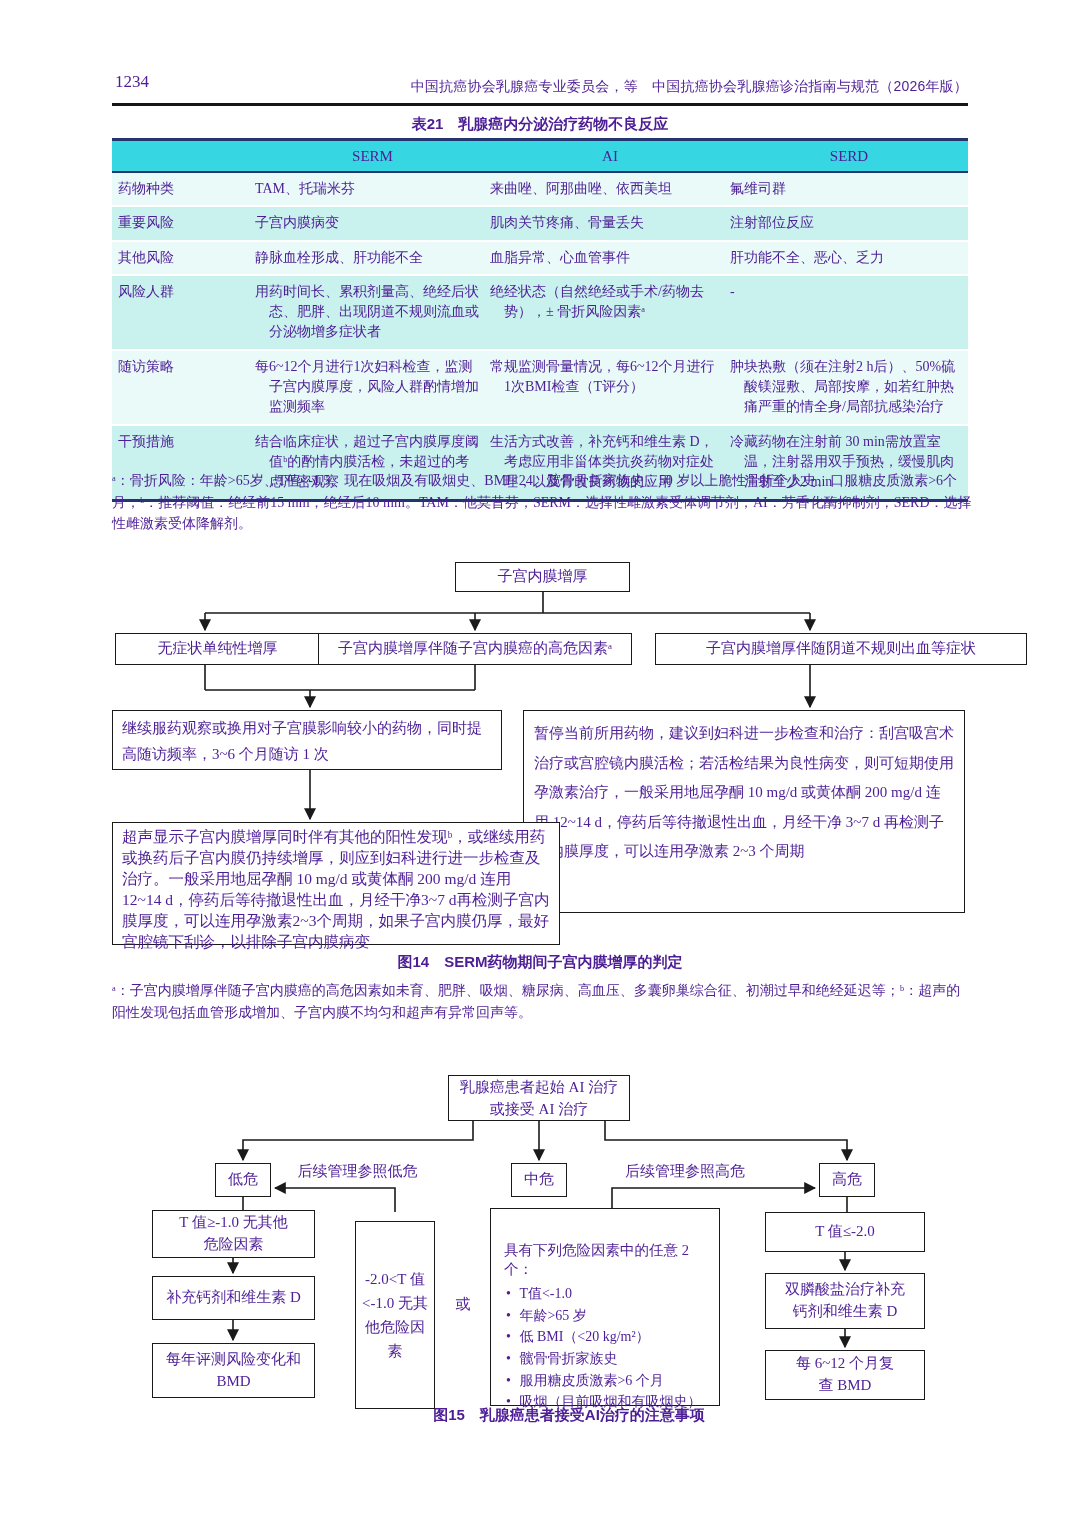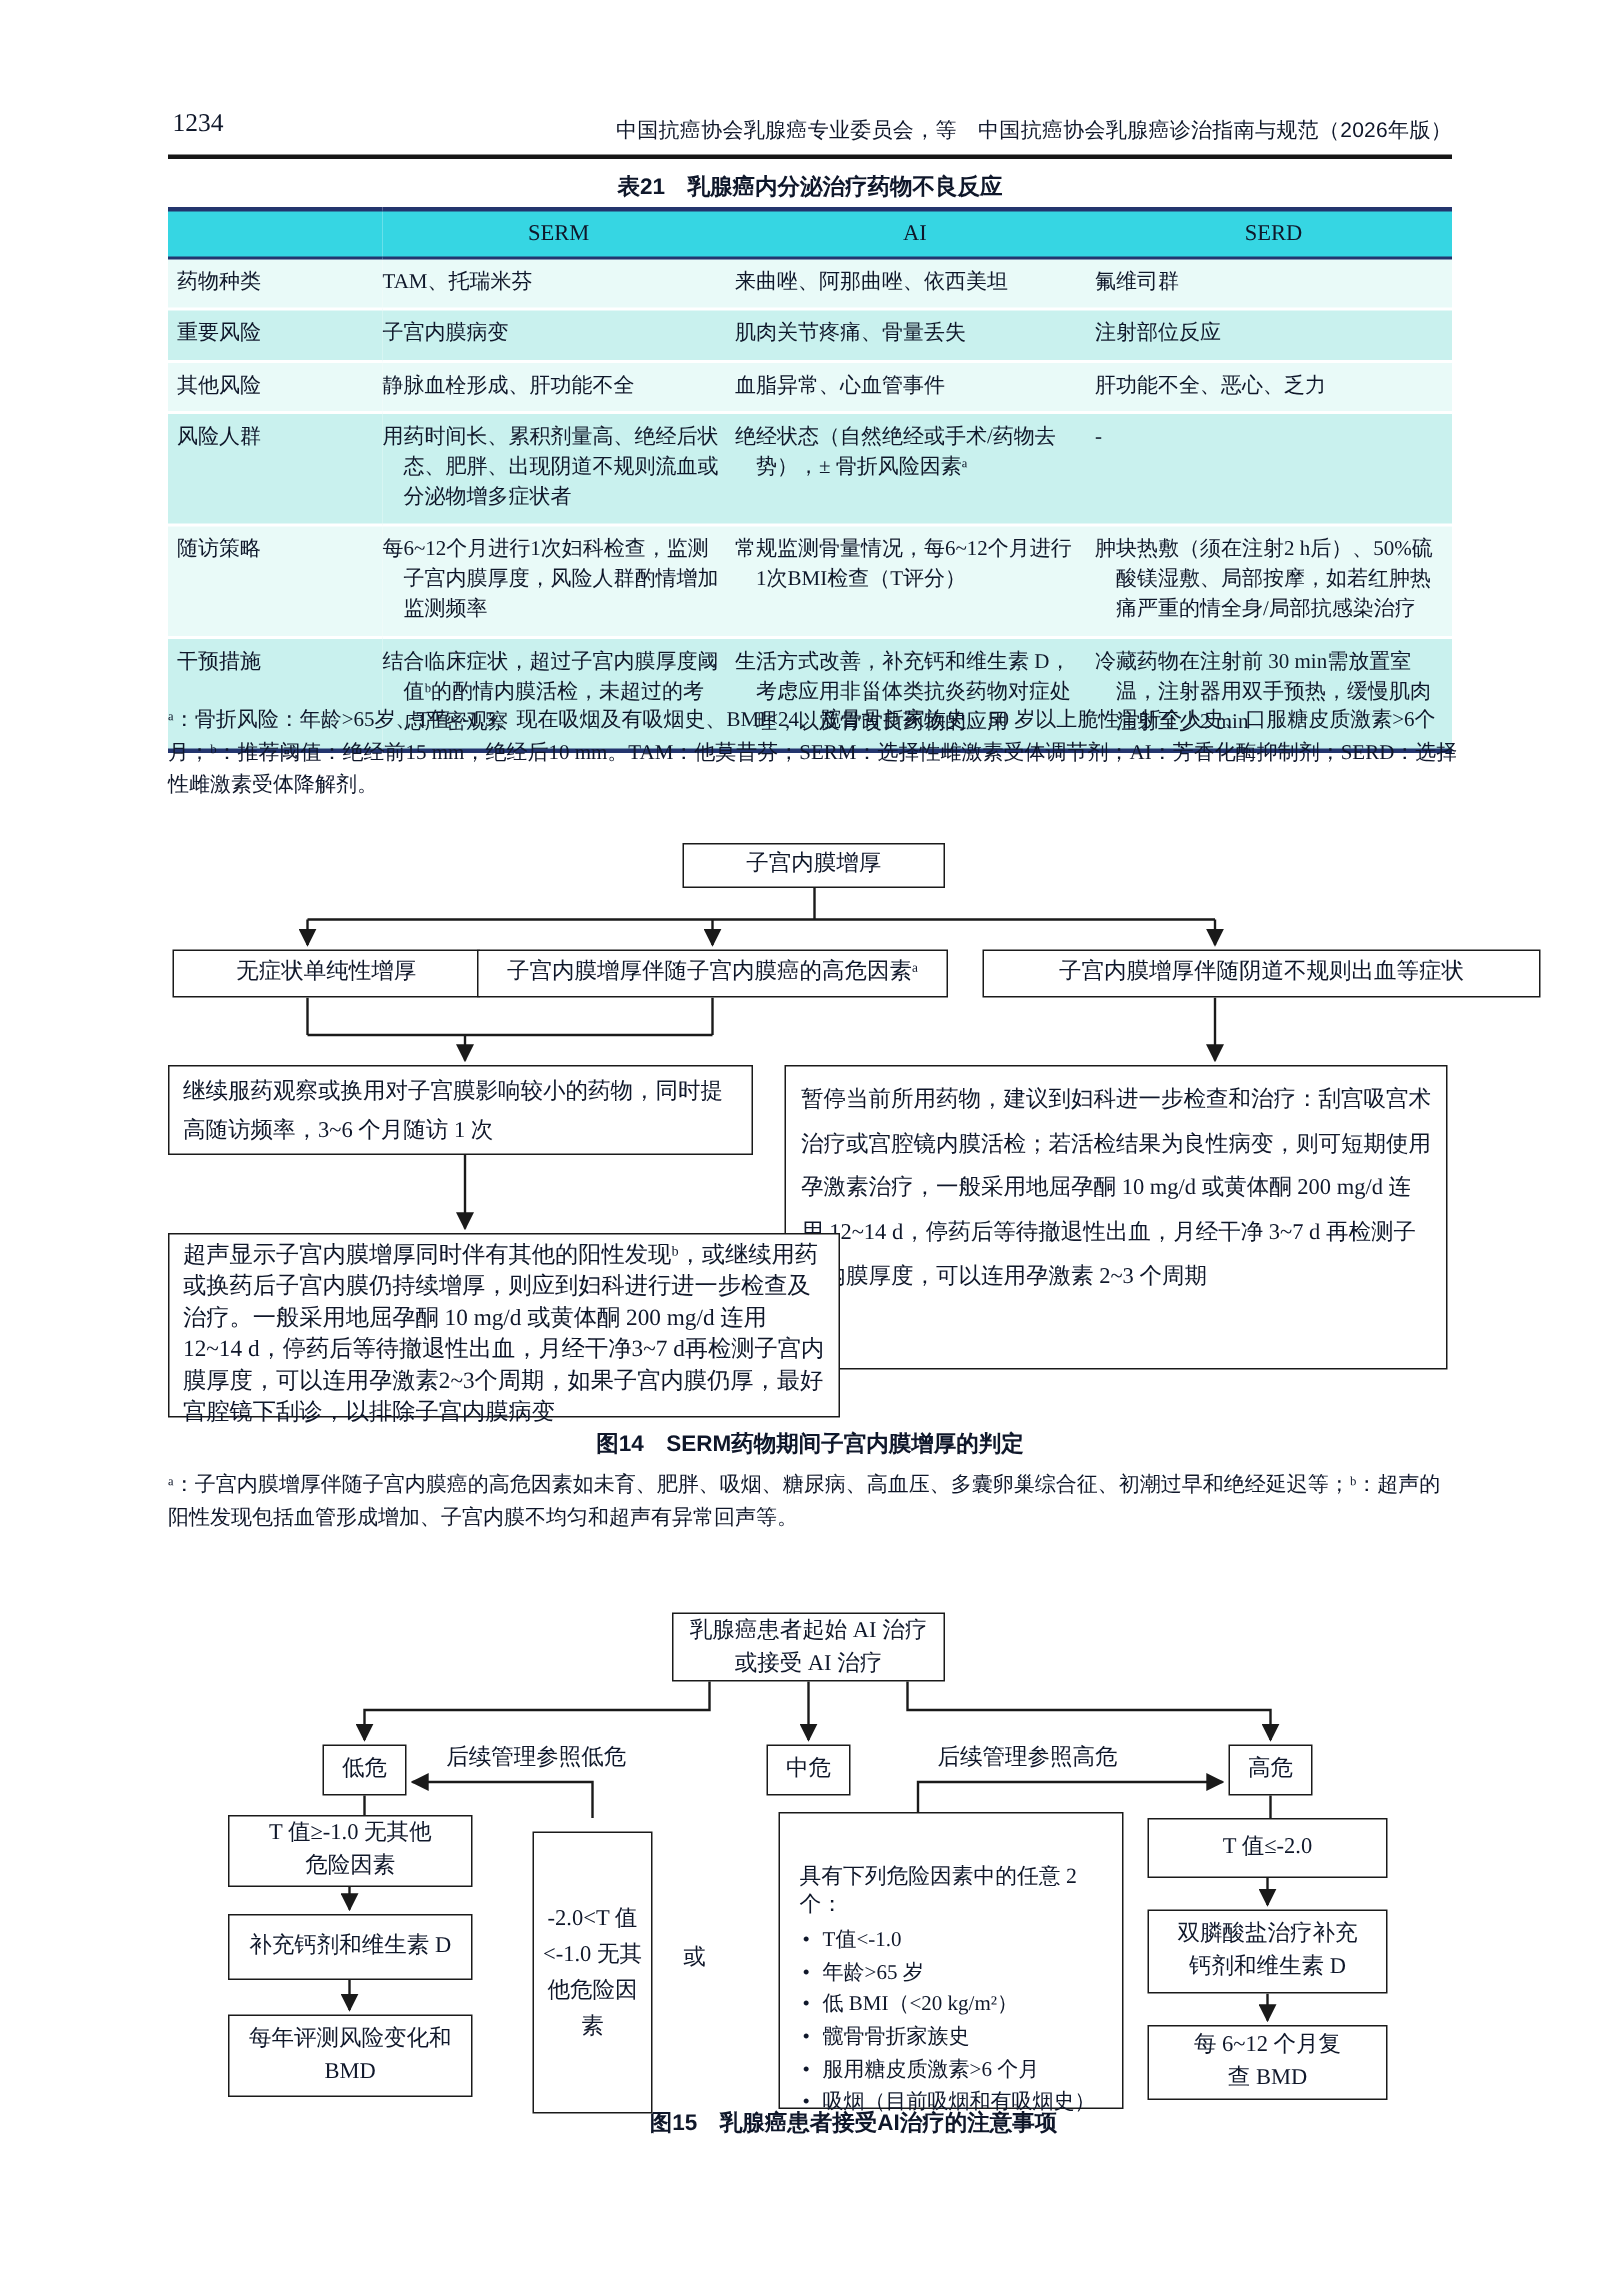--- a/index.html
+++ b/index.html
@@ -1,17 +1,17 @@
 <!DOCTYPE html>
 <html><head>
 <meta charset="utf-8">
 <style>
   html,body{margin:0;padding:0;background:#ffffff;}
   .page{position:relative;width:1080px;height:1515px;background:#ffffff;overflow:hidden;
-        font-family:"Liberation Serif","DejaVu Serif",serif;color:#0f172a;}
+        font-family:"Liberation Serif","DejaVu Serif",serif;color:#4c1d95;}
   .sans{font-family:"Liberation Sans","DejaVu Sans",sans-serif;}
   
   .pgnum{position:absolute;left:115px;top:72px;font-size:17px;}
   .runhead{position:absolute;right:112px;top:78px;font-size:14px;letter-spacing:.2px;}
   .headrule{position:absolute;left:112px;top:103px;width:856px;height:3px;background:#161616;}
   
   .t-title{position:absolute;left:112px;top:115px;width:856px;text-align:center;
            font-size:15px;font-weight:bold;}
   table.t21{position:absolute;left:112px;top:138px;width:856px;border-collapse:collapse;
             table-layout:fixed;font-size:14px;border-top:3px solid #23356e;border-bottom:3px solid #23356e;}
@@ -192,21 +192,21 @@
   <div class="fbox" style="left:819px;top:1163px;width:56px;height:34px;">高危</div>
   <div class="flabel" style="left:280px;top:1162px;width:155px;">后续管理参照低危</div>
   <div class="flabel" style="left:600px;top:1162px;width:170px;">后续管理参照高危</div>
 
   <div class="fbox" style="left:152px;top:1210px;width:163px;height:48px;padding:2px 22px;">T 值≥-1.0 无其他危险因素</div>
   <div class="fbox" style="left:152px;top:1276px;width:163px;height:44px;">补充钙剂和维生素 D</div>
   <div class="fbox" style="left:152px;top:1343px;width:163px;height:55px;padding:2px 10px;">每年评测风险变化和 BMD</div>
 
   <div class="fbox" style="left:355px;top:1210px;width:80px;height:188px;padding:2px 6px;line-height:1.6;margin-top:11px;">-2.0&lt;T 值&lt;-1.0 无其他危险因素</div>
   <div class="flabel" style="left:448px;top:1295px;width:30px;">或</div>
-  <div class="ftext" style="left:490px;top:1208px;width:230px;height:198px;padding:32px 10px 8px 13px;font-size:14.5px;margin-left:29px;">
+  <div class="ftext" style="left:490px;top:1208px;width:230px;height:198px;padding:32px 10px 8px 13px;font-size:14.5px;">
     <div class="rf-title">具有下列危险因素中的任意 2 个：</div>
     <ul class="rf">
       <li>T值&lt;-1.0</li>
       <li>年龄&gt;65 岁</li>
       <li>低 BMI（&lt;20 kg/m²）</li>
       <li>髋骨骨折家族史</li>
       <li>服用糖皮质激素&gt;6 个月</li>
       <li>吸烟（目前吸烟和有吸烟史）</li>
     </ul>
   </div>

